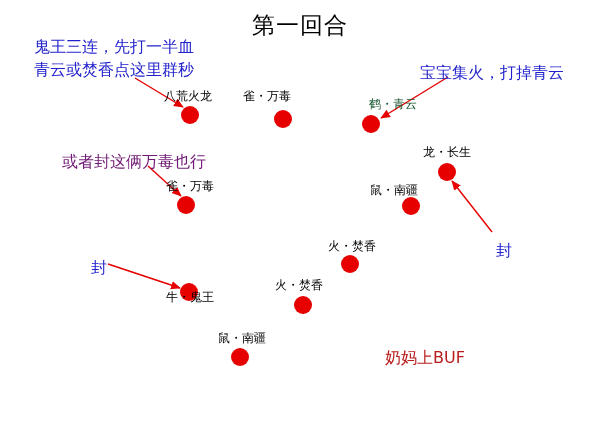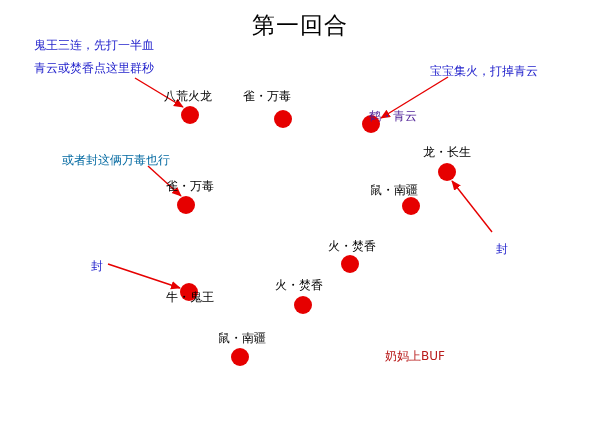--- a/index.html
+++ b/index.html
@@ -39,21 +39,21 @@
   .unit-label {
     position: absolute;
     font-size: 12px;
     color: #000000;
     white-space: nowrap;
     transform: translate(-50%, 0);
     font-family: "DejaVu Sans", "Liberation Sans", sans-serif;
   }
   .note {
     position: absolute;
-    font-size: 12px;
+    font-size: 16px;
     color: #2222cc;
     white-space: nowrap;
     font-family: "DejaVu Sans", "Liberation Sans", sans-serif;
   }
   svg.arrows {
     position: absolute;
     left: 0;
     top: 0;
     width: 600px;
     height: 421px;
@@ -90,32 +90,32 @@
       <div class="dot" style="left: 411px; top: 206px; width: 18px; height: 18px; background: rgb(230, 0, 0);"></div>
       <div class="dot" style="left: 186px; top: 205px; width: 18px; height: 18px; background: rgb(230, 0, 0);"></div>
       <div class="dot" style="left: 350px; top: 264px; width: 18px; height: 18px; background: rgb(230, 0, 0);"></div>
       <div class="dot" style="left: 189px; top: 292px; width: 18px; height: 18px; background: rgb(230, 0, 0);"></div>
       <div class="dot" style="left: 303px; top: 305px; width: 18px; height: 18px; background: rgb(230, 0, 0);"></div>
       <div class="dot" style="left: 240px; top: 357px; width: 18px; height: 18px; background: rgb(230, 0, 0);"></div>
     </div>
   <div id="label-layer">
       <div class="unit-label" style="left: 188px; top: 88px; color: rgb(0, 0, 0);">八荒火龙</div>
       <div class="unit-label" style="left: 267px; top: 88px; color: rgb(0, 0, 0);">雀・万毒</div>
-      <div class="unit-label" style="left: 393px; top: 108px; color: #4c1d95;">鹤・青云</div>
+      <div class="unit-label" style="left: 393px; top: 96px; color: #14532d;">鹤・青云</div>
       <div class="unit-label" style="left: 447px; top: 144px; color: rgb(0, 0, 0); text-align: center;">龙・长生</div>
       <div class="unit-label" style="left: 394px; top: 182px; color: rgb(0, 0, 0);">鼠・南疆</div>
       <div class="unit-label" style="left: 190px; top: 178px; color: rgb(0, 0, 0);">雀・万毒</div>
       <div class="unit-label" style="left: 352px; top: 238px; color: rgb(0, 0, 0);">火・焚香</div>
       <div class="unit-label" style="left: 190px; top: 265px; color: rgb(0, 0, 0); margin-top: 24px;">牛・鬼王</div>
       <div class="unit-label" style="left: 299px; top: 277px; color: rgb(0, 0, 0);">火・焚香</div>
       <div class="unit-label" style="left: 242px; top: 330px; color: rgb(0, 0, 0);">鼠・南疆</div>
     </div>
   <div id="note-layer">
       <div class="note" style="left: 34px; top: 37px; color: rgb(34, 34, 204);">鬼王三连，先打一半血</div>
       <div class="note" style="left: 34px; top: 60px; color: rgb(34, 34, 204); font-family: Liberation Serif, serif;">青云或焚香点这里群秒</div>
-      <div class="note" style="left: 430px; top: 63px; color: rgb(34, 34, 204);">宝宝集火，打掉青云</div>
-      <div class="note" style="left: 62px; top: 152px; color: #0369a1;">或者封这俩万毒也行</div>
+      <div class="note" style="left: 420px; top: 63px; color: rgb(34, 34, 204);">宝宝集火，打掉青云</div>
+      <div class="note" style="left: 62px; top: 152px; color: #701a75;">或者封这俩万毒也行</div>
       <div class="note" style="left: 91px; top: 258px; color: rgb(34, 34, 204);">封</div>
       <div class="note" style="left: 496px; top: 241px; color: rgb(34, 34, 204);">封</div>
       <div class="note" style="left: 385px; top: 348px; color: #b91c1c;">奶妈上BUF</div>
     </div>
 
 </div>
 
 </body></html>

